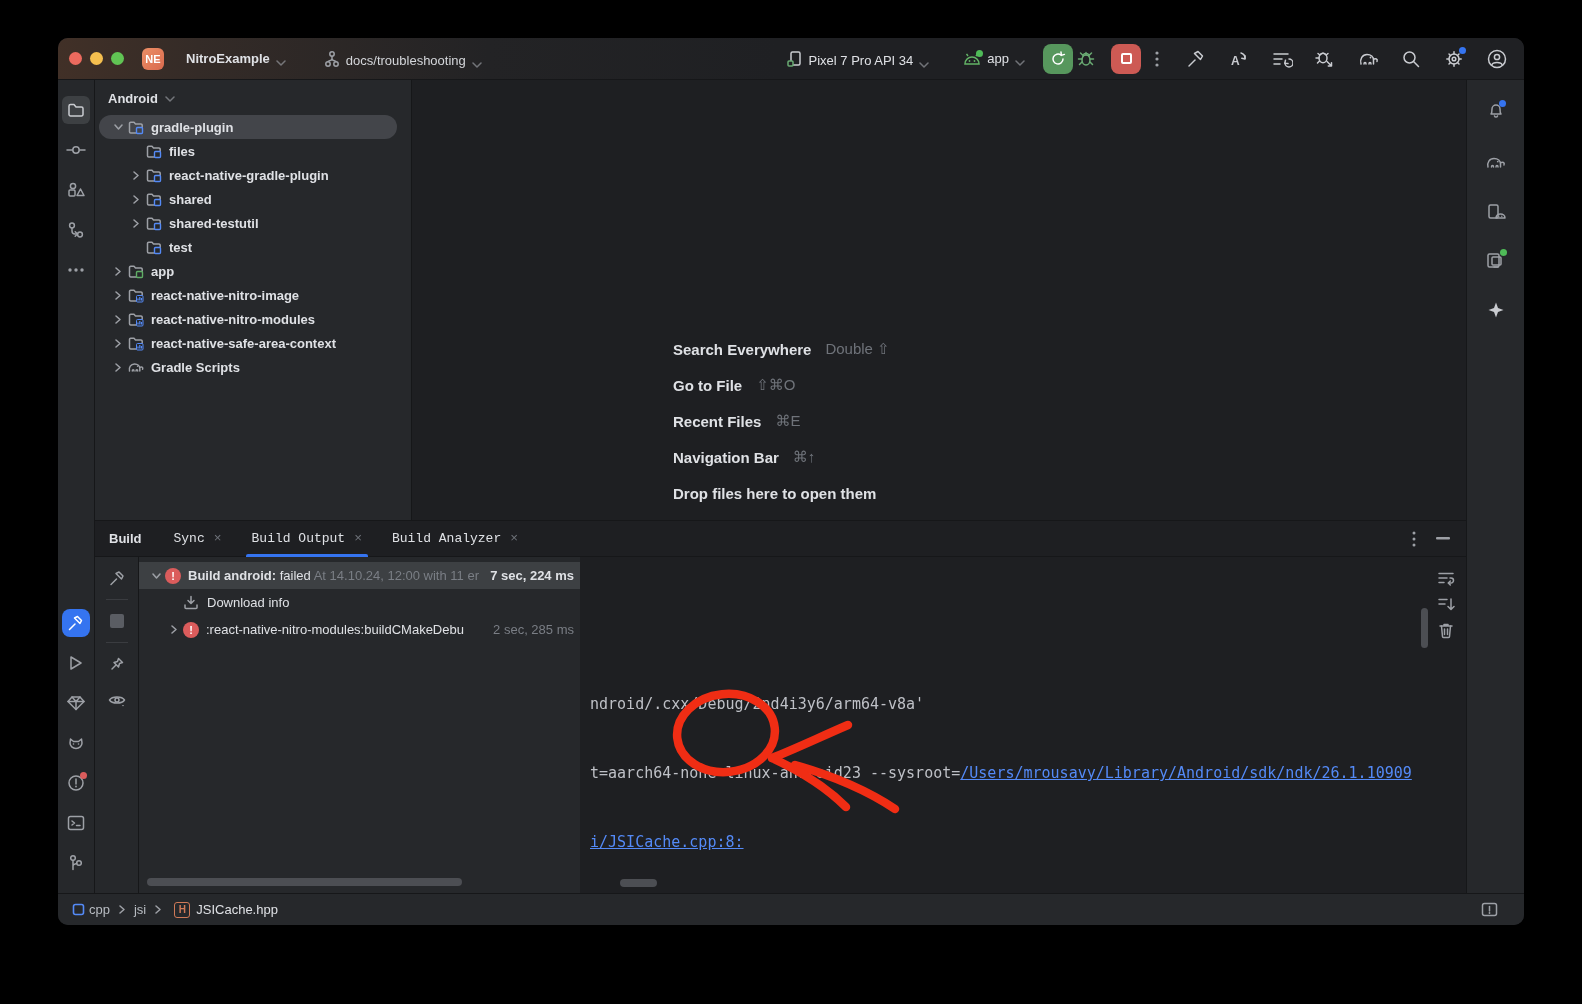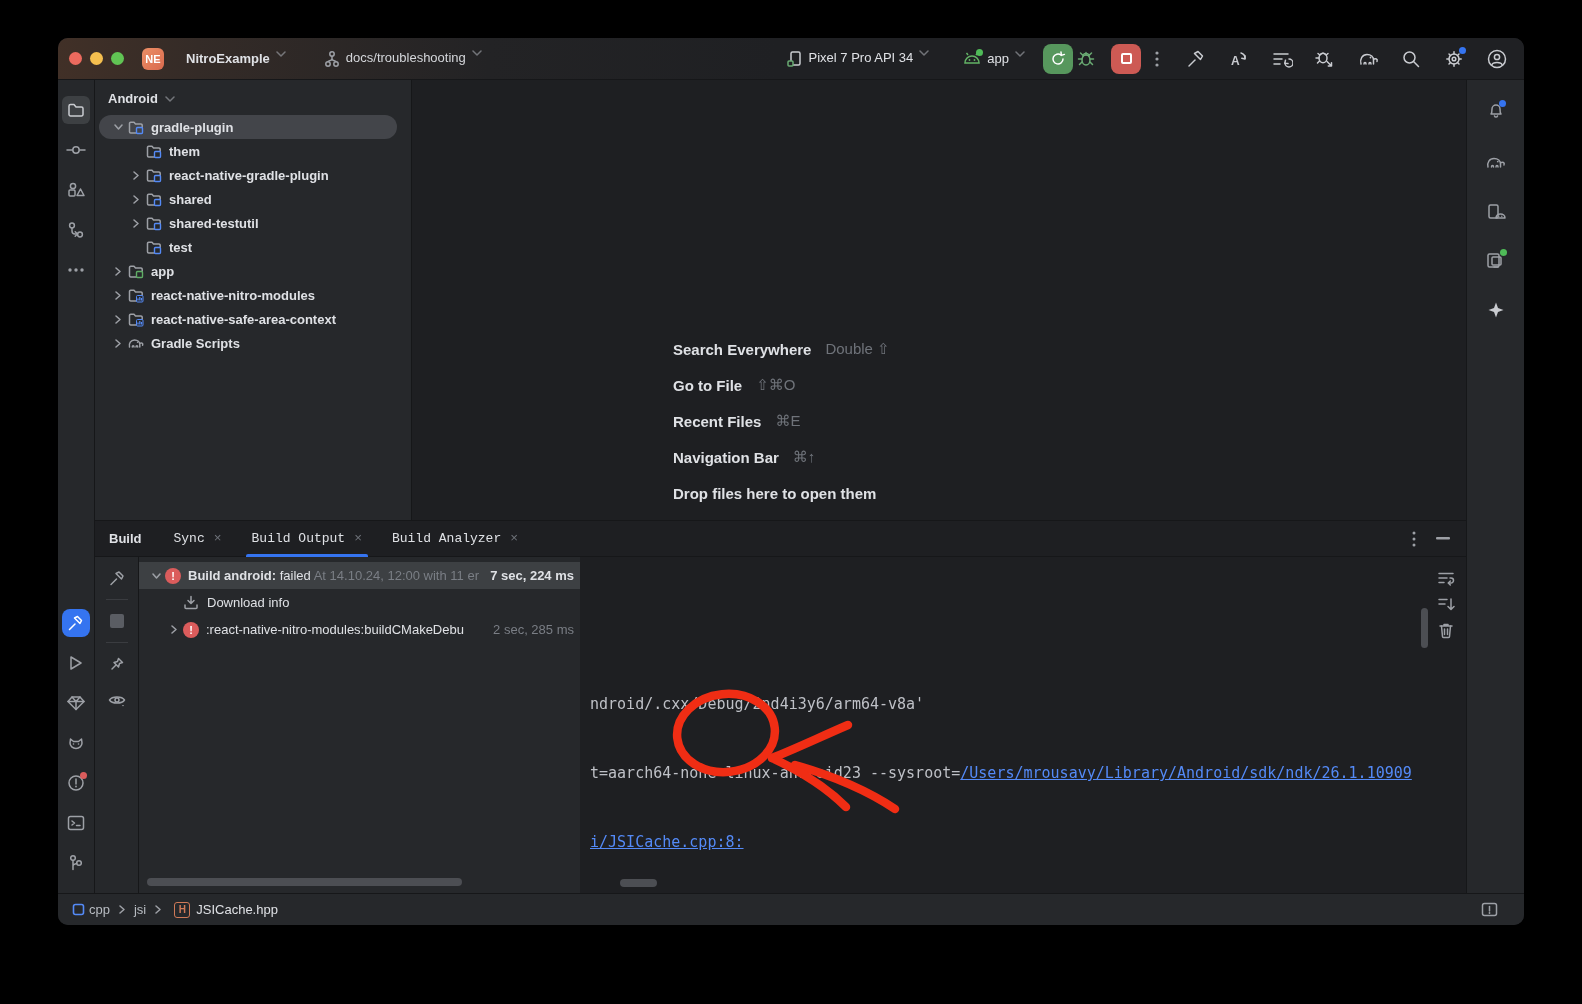--- a/index.html
+++ b/index.html
@@ -13,21 +13,21 @@
   
   .titlebar { position:absolute; left:0; top:0; width:100%; height:42px;
     background:linear-gradient(90deg,#413027 0,#342b27 140px,#232325 430px,#1f2023 720px,#1f2023 100%);
     border-bottom:1px solid #161719; display:flex; align-items:center; }
   .lights { display:flex; gap:8px; padding:0 14px 0 11px; }
   .light { width:13px; height:13px; border-radius:50%; }
   .l-red{background:#ec6a5e;} .l-yellow{background:#f5bf4f;} .l-green{background:#61c454;}
   .proj-badge { width:22px; height:22px; border-radius:6px; margin-left:4px;
     background:linear-gradient(135deg,#ec8f66,#d96a4e); color:#fff; font-size:11px; font-weight:700;
     display:flex; align-items:center; justify-content:center; letter-spacing:.2px; }
-  .tb-item { display:flex; align-items:flex-start; gap:6px; margin-left:10px; font-weight:600; color:#dfe1e5;padding-left:12px; }
+  .tb-item { display:flex; align-items:flex-end; gap:6px; margin-left:10px; font-weight:600; color:#dfe1e5;padding-left:12px; }
   .tb-branch { margin-left:26px; font-weight:500; color:#d4d6da; }
   .chev-s { opacity:.65; }
   .tb-run { margin-left:auto; display:flex; align-items:center; }
   .runbtn { width:30px; height:30px; border-radius:8px; display:flex; align-items:center; justify-content:center; }
   .rerun { background:#57975d; margin-left:18px; }
   .stop { background:#cd5a54; margin-left:12px; }
   .stop-sq { width:11px; height:11px; border:2px solid #fff; border-radius:2px; }
   .tb-icons { display:flex; align-items:center; gap:21px; margin-left:26px; margin-right:16px; }
   .tb-icons .ico { width:22px; height:22px; position:relative; }
   .dot-blue { position:absolute; right:-1px; top:-1px; width:7px; height:7px; border-radius:50%; background:#3574f0; }
@@ -459,21 +459,21 @@
         </span>
       <span class="pt-label">gradle-plugin</span>
     </div>
     <div class="pt-row" style="padding-left:50px;">
       <span class="ticon">
           <svg width="17" height="15">
             <path d="M1.5 3.5 a1.2 1.2 0 0 1 1.2-1.2 H6 L7.5 4 H13 A1.2 1.2 0 0 1 14.2 5.2 V11.8 A1.2 1.2 0 0 1 13 13 H2.7 A1.2 1.2 0 0 1 1.5 11.8 Z" class="st"></path>
             <rect x="8.5" y="7.5" width="6" height="6" rx="1" fill="#26282b" stroke="#548af7" stroke-width="1.4"></rect>
           </svg>
         </span>
-      <span class="pt-label">them</span>
+      <span class="pt-label">files</span>
     </div>
     <div class="pt-row" style="padding-left:32px;">
       <span class="chevslot">
           <svg width="6" height="9">
             <polyline points="1,1 5,4.5 1,8" class="st"></polyline>
           </svg>
         </span>
       <span class="ticon">
           <svg width="17" height="15">
             <path d="M1.5 3.5 a1.2 1.2 0 0 1 1.2-1.2 H6 L7.5 4 H13 A1.2 1.2 0 0 1 14.2 5.2 V11.8 A1.2 1.2 0 0 1 13 13 H2.7 A1.2 1.2 0 0 1 1.5 11.8 Z" class="st"></path>
@@ -525,20 +525,35 @@
             <polyline points="1,1 5,4.5 1,8" class="st"></polyline>
           </svg>
         </span>
       <span class="ticon">
           <svg width="17" height="15">
             <path d="M1.5 3.5 a1.2 1.2 0 0 1 1.2-1.2 H6 L7.5 4 H13 A1.2 1.2 0 0 1 14.2 5.2 V11.8 A1.2 1.2 0 0 1 13 13 H2.7 A1.2 1.2 0 0 1 1.5 11.8 Z" class="st"></path>
             <rect x="8.5" y="7.5" width="6" height="6" rx="1" fill="#26282b" stroke="#5fad65" stroke-width="1.4"></rect>
           </svg>
         </span>
       <span class="pt-label">app</span>
+    </div>
+    <div class="pt-row" style="padding-left:14px;">
+      <span class="chevslot">
+          <svg width="6" height="9">
+            <polyline points="1,1 5,4.5 1,8" class="st"></polyline>
+          </svg>
+        </span>
+      <span class="ticon">
+          <svg width="17" height="15">
+            <path d="M1.5 3.5 a1.2 1.2 0 0 1 1.2-1.2 H6 L7.5 4 H13 A1.2 1.2 0 0 1 14.2 5.2 V11.8 A1.2 1.2 0 0 1 13 13 H2.7 A1.2 1.2 0 0 1 1.5 11.8 Z" class="st"></path>
+            <rect x="8.5" y="7.5" width="6.5" height="6.5" rx="1" fill="#26282b" stroke="#548af7" stroke-width="1"></rect>
+            <path d="M10 12.5 V10.5 M11.8 12.5 V9 M13.5 12.5 V10" stroke="#548af7" stroke-width="1.2"></path>
+          </svg>
+        </span>
+      <span class="pt-label">react-native-nitro-image</span>
     </div>
     <div class="pt-row" style="padding-left:14px;">
       <span class="chevslot">
           <svg width="6" height="9">
             <polyline points="1,1 5,4.5 1,8" class="st"></polyline>
           </svg>
         </span>
       <span class="ticon">
           <svg width="17" height="15">
             <path d="M1.5 3.5 a1.2 1.2 0 0 1 1.2-1.2 H6 L7.5 4 H13 A1.2 1.2 0 0 1 14.2 5.2 V11.8 A1.2 1.2 0 0 1 13 13 H2.7 A1.2 1.2 0 0 1 1.5 11.8 Z" class="st"></path>

